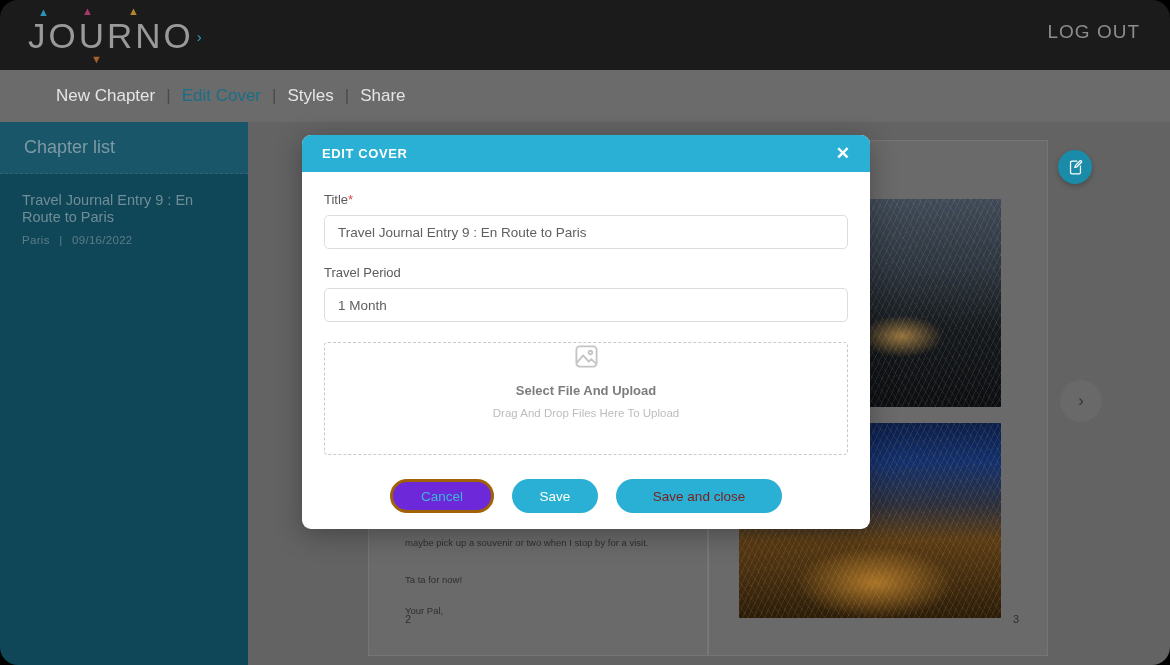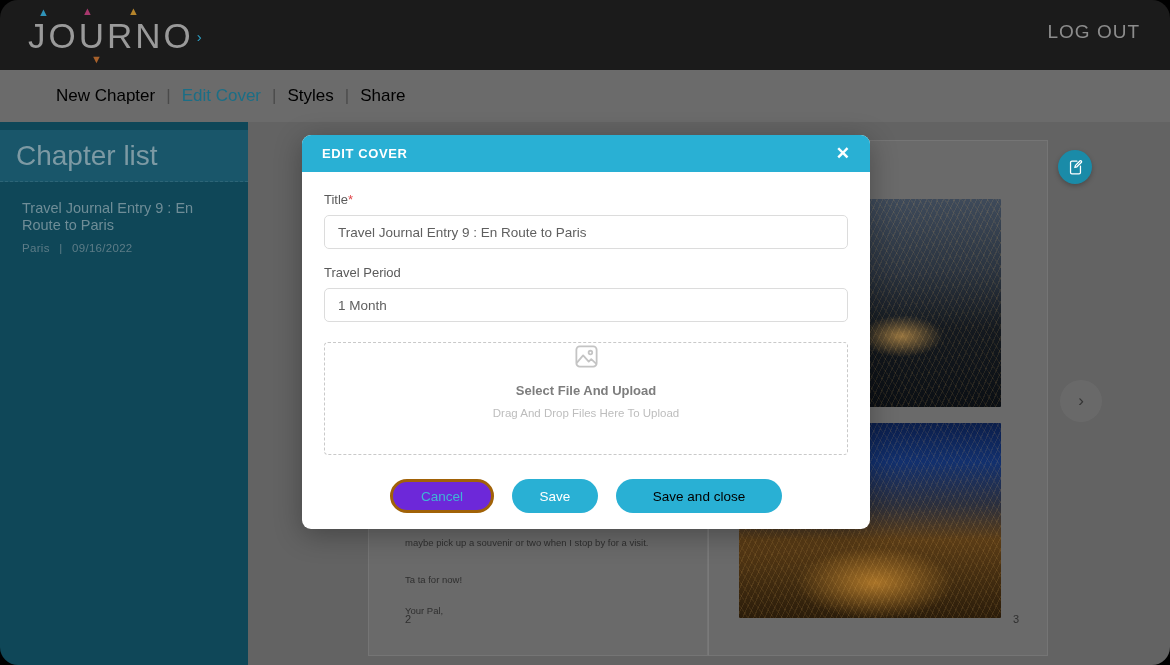--- a/index.html
+++ b/index.html
@@ -52,40 +52,39 @@
   .navbar {
     position: absolute; left: 0; top: 70px;
     width: 1170px; height: 52px;
     background: #6b6b6b;
   }
   .navbar-inner {
     position: absolute; left: 56px; top: 0;
     height: 52px; display: flex; align-items: center;
     font-size: 17px; font-weight: 300;
   }
-  .nav-item { color: #000000; }
+  .nav-item { color: #e5e5e5; }
   .nav-item.active { color: #1b6e86; }
   .nav-sep { color: #4a4a4a; margin: 0 11px; }
 
   
   .sidebar {
     position: absolute; left: 0; top: 122px;
     width: 248px; height: 543px;
     background: #0f4758;
     border-bottom-left-radius: 18px;
     overflow: hidden;
   }
   .sidebar-header {
     height: 52px;
     background: #19566a;
     display: flex; align-items: center;
-    padding-left: 16px;
-    color: #7d9aa4; font-size: 28px; font-weight: 300;
+    padding-left: 24px;
+    color: #7d9aa4; font-size: 18px; font-weight: 300;
     border-bottom: 1px dashed rgba(255,255,255,0.09);
-    margin-top: 8px;
   }
   .chapter-item { padding: 18px 22px 10px 22px; }
   .chapter-title {
     color: #6f8d97; font-size: 14.5px; line-height: 17px; font-weight: 300;
   }
   .chapter-meta {
     color: #5d7c87; font-size: 11.5px; margin-top: 8px; letter-spacing: .3px;
   }
 
   
@@ -216,21 +215,21 @@
     border-radius: 20px; height: 34px; font-size: 13.5px;
     display: flex; align-items: center; justify-content: center;
     cursor: pointer; font-family: "Liberation Sans", sans-serif; font-weight: 300;
     border: none;
   }
   .btn-cancel {
     width: 104px; background: #6d28d9; color: #3fb6d6;
     border: 3px solid #a16207;
   }
   .btn-save { width: 86px; background: #29b0d4; color: #fff; }
-  .btn-save-close { width: 166px; background: #29b0d4; color: #000000; }
+  .btn-save-close { width: 166px; background: #29b0d4; color: #7f1d1d; }
 </style>
 </head>
 <body>
 
 <div id="app">
 
   <div class="topbar">
     <div class="logo">
       <div class="logo-text">
         <span>JOURNO</span>

